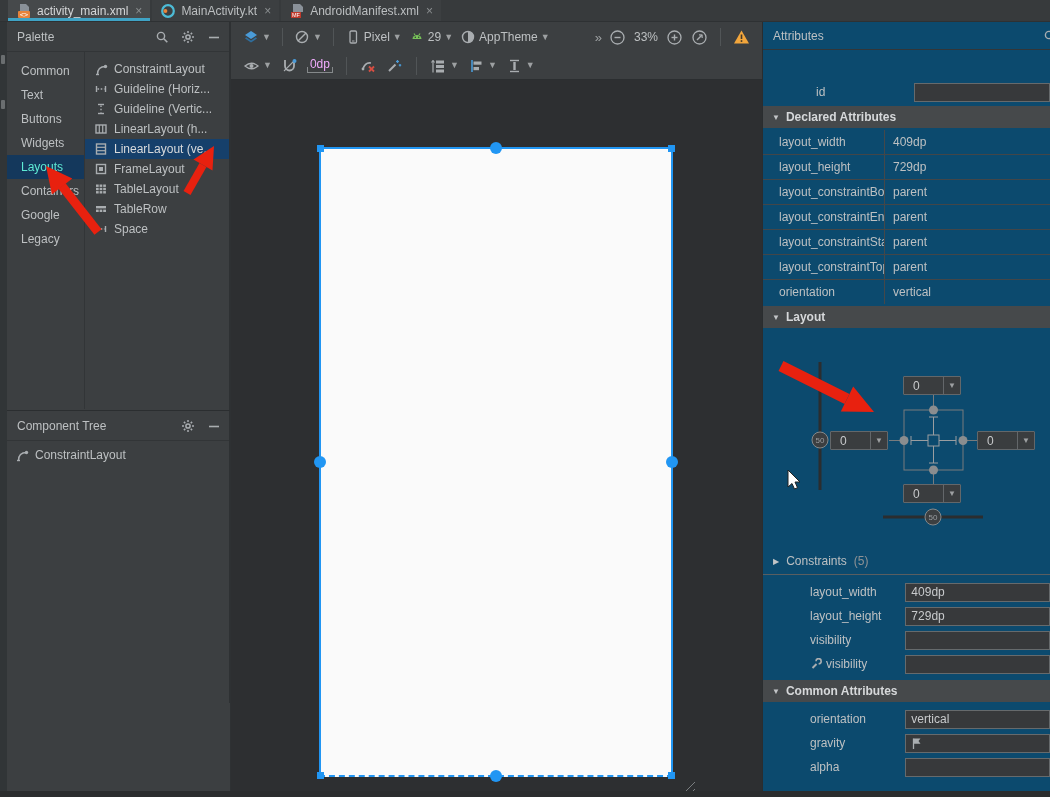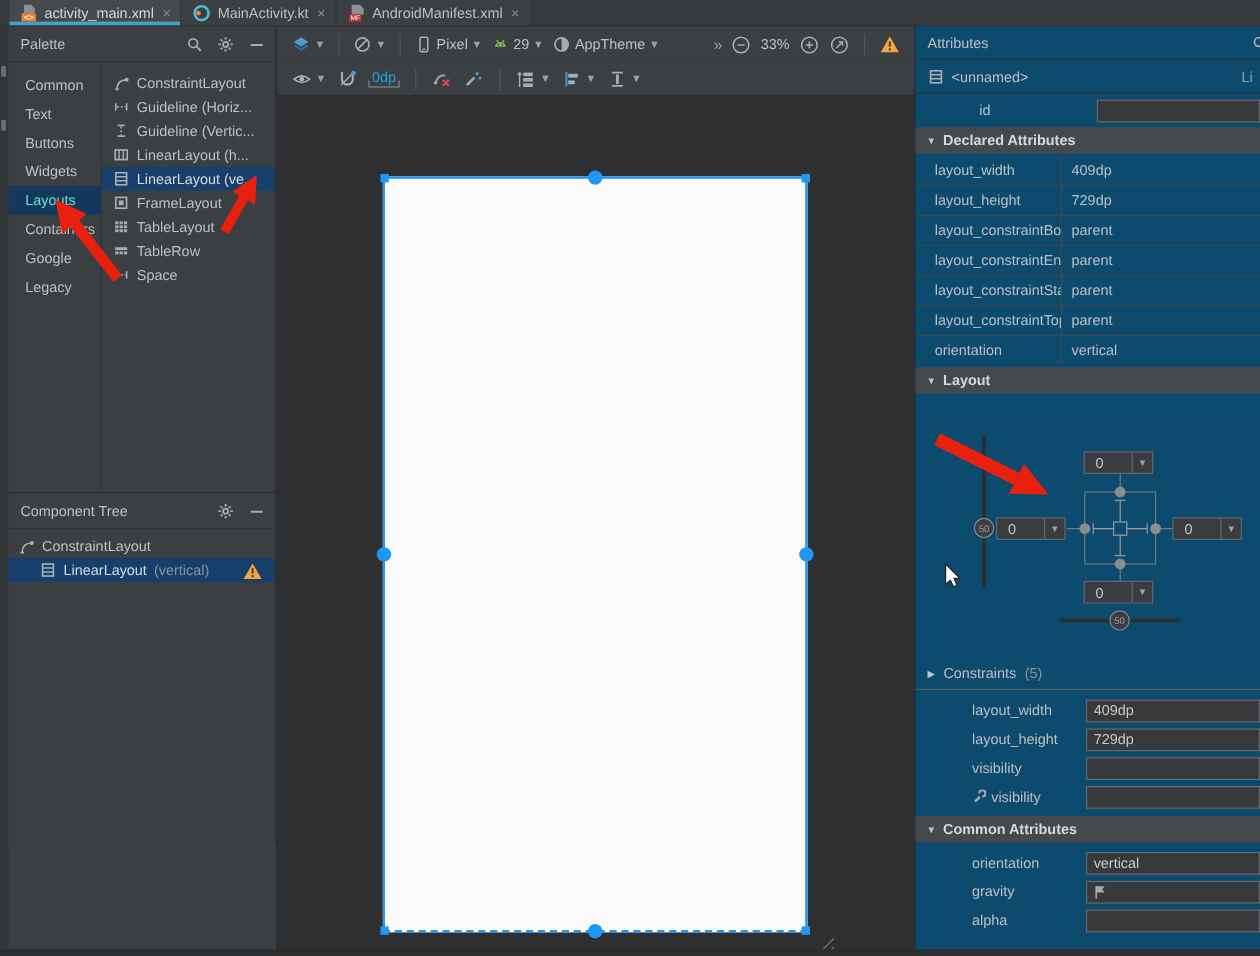--- a/index.html
+++ b/index.html
@@ -47,21 +47,21 @@
   
   .design{position:absolute;left:230px;top:22px;width:532px;height:775px;background:#2d2f31;box-sizing:border-box;border-left:1px solid #2e3133;}
   .tba,.tbb{display:flex;align-items:center;background:#3c3f41;box-sizing:border-box;}
   .tba{height:30px;padding:0 12px 0 12px;gap:7px;}
   .tbb{height:28px;padding:0 12px;gap:9px;border-bottom:1px solid #2b2e30;}
   .tsep{width:1px;height:18px;background:#515557;margin:0 4px;}
   .tbtn{display:inline-flex;align-items:center;gap:3px;color:#bdc0c2;cursor:default;white-space:nowrap;}
   .caret{font-size:9px;color:#9da0a2;line-height:1;}
   .tright{margin-left:auto;display:flex;align-items:center;gap:8px;}
   .chev{color:#9da0a2;font-size:13px;letter-spacing:-1px;}
-  .margin-ctl{color:#0ea5e9;border-bottom:1px solid #85898b;padding:0 3px;position:relative;height:14px;line-height:13px;}
+  .margin-ctl{color:#f0abfc;border-bottom:1px solid #85898b;padding:0 3px;position:relative;height:14px;line-height:13px;}
   .margin-ctl::before,.margin-ctl::after{content:"";position:absolute;bottom:0;width:1px;height:5px;background:#85898b;}
   .margin-ctl::before{left:0}.margin-ctl::after{right:0}
 
   .canvas{position:relative;width:100%;height:717px;}
   .artboard{position:absolute;left:88px;top:67px;width:354px;height:630px;background:#fafafa;box-sizing:border-box;
             border:2px solid #2196f3;border-bottom-style:dashed;}
   .h-sq{position:absolute;width:7px;height:7px;background:#2196f3;}
   .h-ci{position:absolute;width:12px;height:12px;border-radius:50%;background:#2196f3;}
 
   
@@ -316,38 +316,20 @@
         <div class="trow" style="padding-left:8px">
           <span class="icon">
             <svg width="14" height="14" viewBox="0 0 14 14">
               <path d="M3.5 12.5 Q3.5 4.5 11.5 4.5" stroke="#a9adb0" fill="none" stroke-width="1.4"></path>
               <circle cx="11.5" cy="4.5" r="1.7" fill="#a9adb0"></circle>
               <line x1="2" y1="12.5" x2="5" y2="12.5" stroke="#a9adb0" stroke-width="1.4"></line>
             </svg>
           </span>
           <span>ConstraintLayout</span>
         </div>
-        <div class="trow selected" style="padding-left:26px">
-          <span class="icon">
-            <svg width="14" height="14" viewBox="0 0 14 14">
-              <rect x="2.5" y="2" width="9" height="10" stroke="#a9adb0" fill="none" stroke-width="1.4"></rect>
-              <line x1="2.5" y1="5.3" x2="11.5" y2="5.3" stroke="#a9adb0" stroke-width="1.2"></line>
-              <line x1="2.5" y1="8.7" x2="11.5" y2="8.7" stroke="#a9adb0" stroke-width="1.2"></line>
-            </svg>
-          </span>
-          <span>LinearLayout</span>
-          <span class="suffix">(vertical)</span>
-          <span class="t-warn icon">
-            <svg width="17" height="16" viewBox="0 0 17 16">
-              <path d="M8.5 1.5 L16 14.5 H1 Z" fill="#f2a63c"></path>
-              <rect x="7.7" y="5.5" width="1.6" height="4.5" fill="#41372a"></rect>
-              <rect x="7.7" y="11.2" width="1.6" height="1.7" fill="#41372a"></rect>
-            </svg>
-          </span>
-        </div>
       </div>
   </section>
 
   <section class="design">
     <div class="tba">
       <span class="tbtn">
           <span class="icon">
             <svg width="16" height="16" viewBox="0 0 16 16">
               <path d="M8 2 L14 6 L8 10 L2 6 Z" fill="#4a9bd8"></path>
               <path d="M3.2 8.3 L8 11.5 L12.8 8.3 L14 9.6 L8 13.6 L2 9.6 Z" fill="#2f6e9e"></path>
@@ -539,31 +521,20 @@
 
   <section class="attrs">
     <div class="abs a-header">
       <span>Attributes</span>
       <span class="a-search icon">
           <svg width="14" height="14" viewBox="0 0 14 14">
             <circle cx="6" cy="6" r="3.6" stroke="#a9adb0" fill="none" stroke-width="1.4"></circle>
             <line x1="8.8" y1="8.8" x2="12.3" y2="12.3" stroke="#a9adb0" stroke-width="1.6"></line>
           </svg>
         </span>
-    </div>
-    <div class="abs a-comp">
-      <span class="icon">
-          <svg width="14" height="14" viewBox="0 0 14 14">
-            <rect x="2.5" y="2" width="9" height="10" stroke="#a9adb0" fill="none" stroke-width="1.4"></rect>
-            <line x1="2.5" y1="5.3" x2="11.5" y2="5.3" stroke="#a9adb0" stroke-width="1.2"></line>
-            <line x1="2.5" y1="8.7" x2="11.5" y2="8.7" stroke="#a9adb0" stroke-width="1.2"></line>
-          </svg>
-        </span>
-      <span>&lt;unnamed&gt;</span>
-      <span class="ctype">Li</span>
     </div>
     <div class="abs a-id">
       <span class="alabel" style="width:122px;padding-left:6px">id</span>
       <span class="field">
           <span></span>
         </span>
     </div>
 
     <div class="abs sec" style="top:84px">
       <span class="tri">▼</span>

